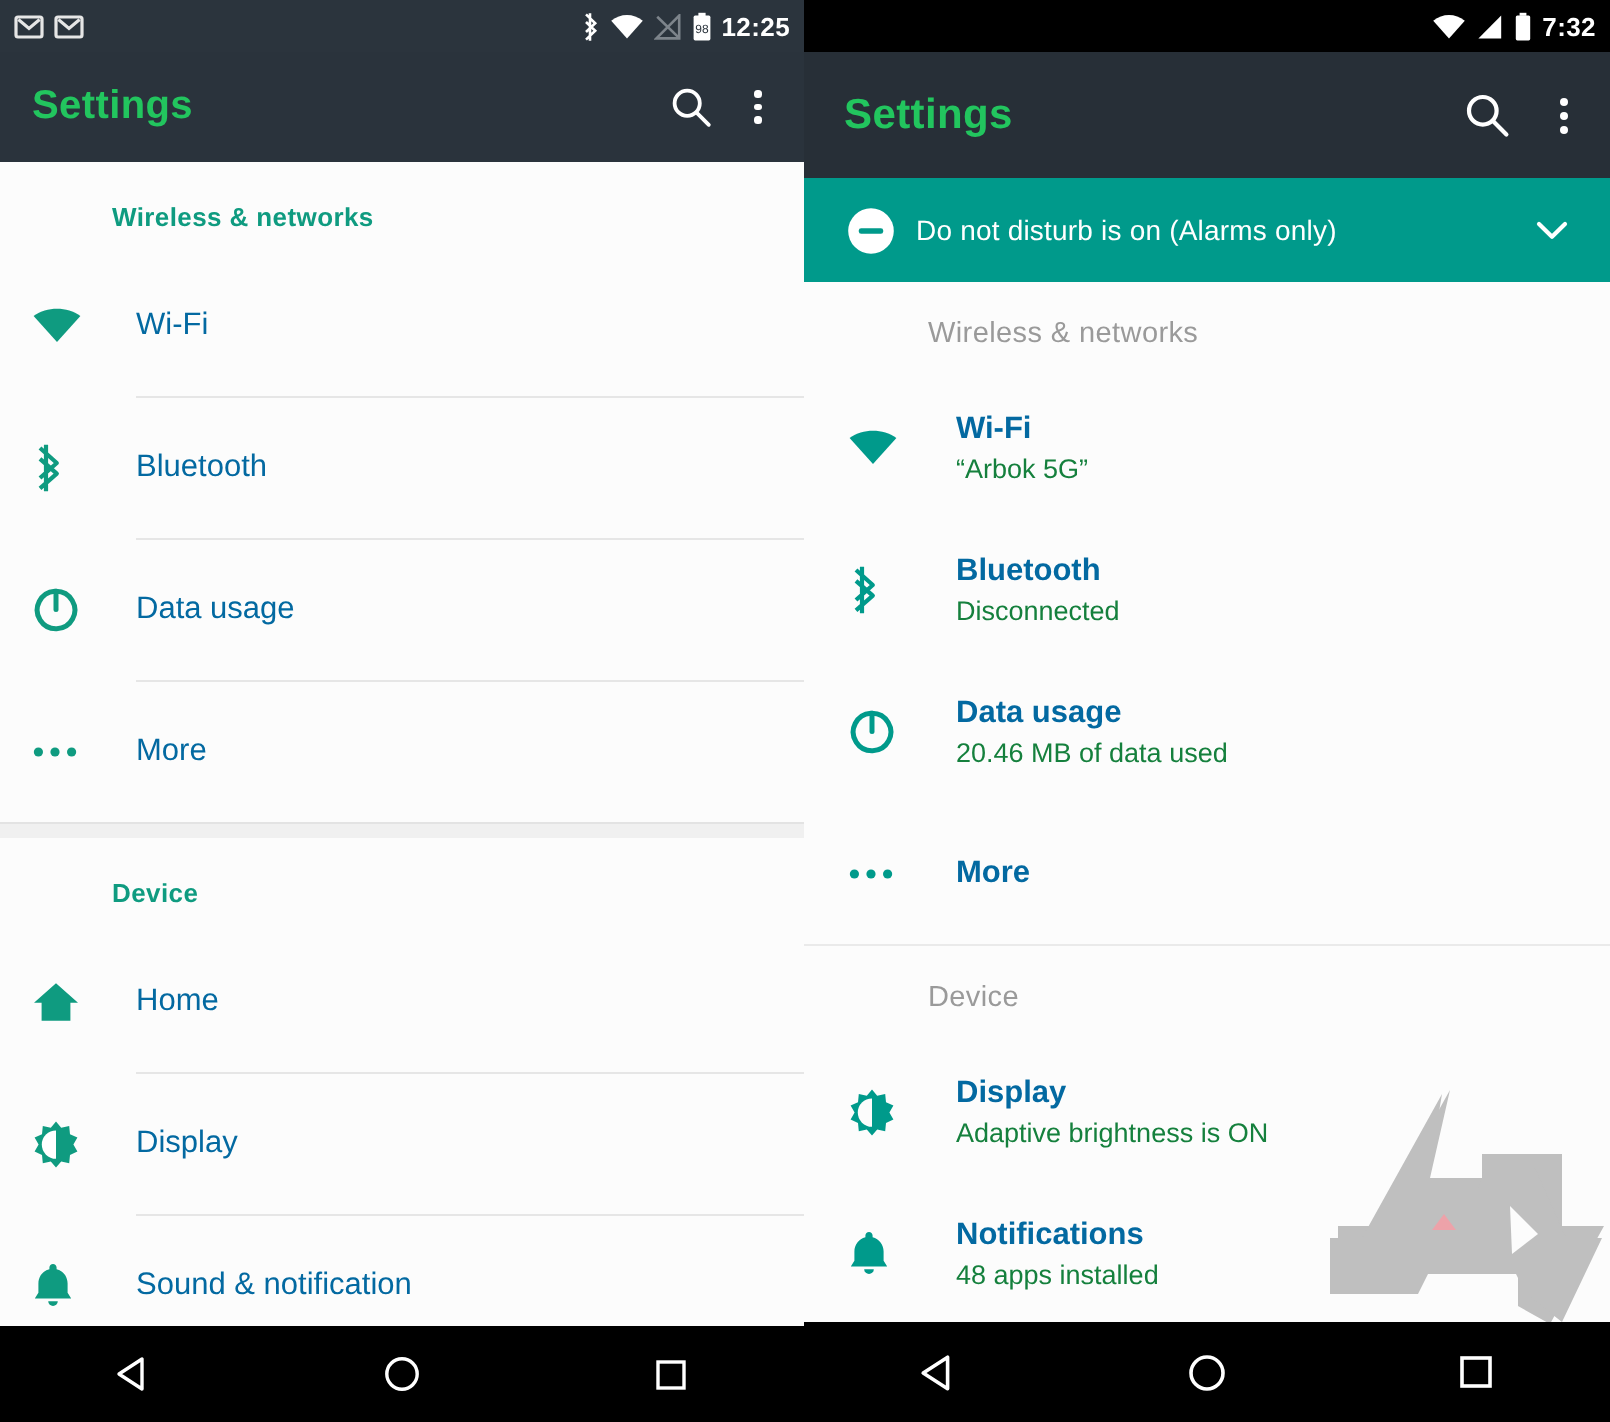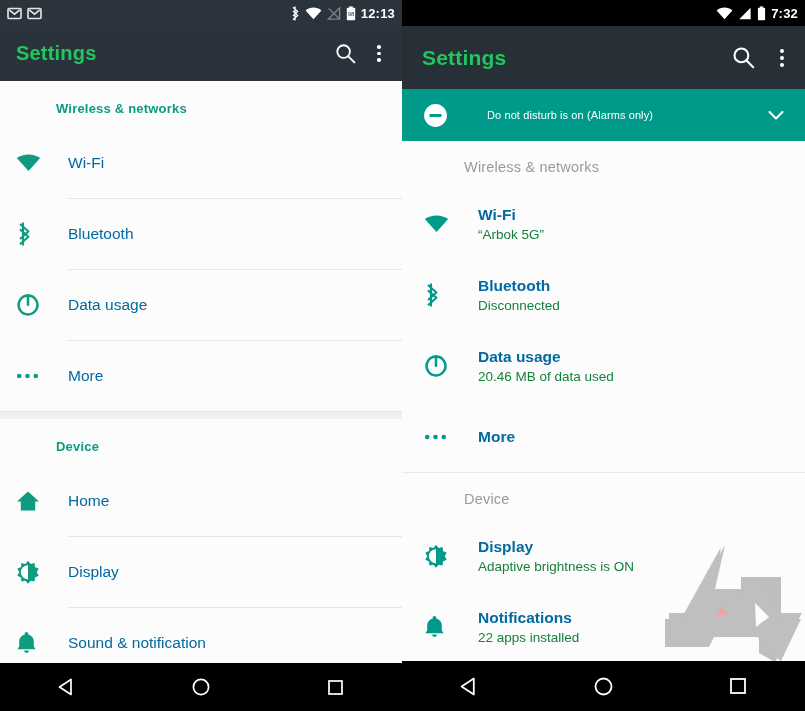--- a/index.html
+++ b/index.html
@@ -39,21 +39,21 @@
   .kebab { width: 18px; height: 22px; display: flex; flex-direction: column;
            align-items: center; justify-content: center; gap: 3px; }
   .kebab i { width: 3.5px; height: 3.5px; border-radius: 50%; background: #fff; display: block; }
   .phone.right .kebab i { width: 4px; height: 4px; }
 
   
   .dnd-banner {
     height: 52px; background: #009a8b; display: flex; align-items: center;
     padding: 0 18px 0 21px; color: #ffffff;
   }
-  .dnd-text { font-size: 11px; margin-left: 39px; letter-spacing: .1px; }
+  .dnd-text { font-size: 14px; margin-left: 10px; letter-spacing: .1px; }
   .dnd-chevron { margin-left: auto; }
 
   
   .list { background: #fcfcfc; }
   .section-head { font-size: 13px; font-weight: bold; letter-spacing: .2px; margin-left: 40px; }
   .phone.left  .section-head { color: #0f9b80; padding: 20px 0 0 16px; height: 47px; }
   .phone.right .section-head { color: #9a9a9a; font-weight: normal; font-size: 14.5px;
                                padding: 18px 0 0 22px; height: 47px; }
 
   .row { display: flex; align-items: center; position: relative; }
@@ -114,21 +114,21 @@
         </svg>
         <svg class="sb-ico" width="14" height="13" viewBox="0 0 14 13">
           <path d="M12.6 0.8 L12.6 12.2 L1.2 12.2 Z" fill="none" stroke="#7d848b" stroke-width="1.3"></path>
           <path d="M1.6 1.4 L12.4 11.8" stroke="#7d848b" stroke-width="1.3"></path>
         </svg>
         <svg class="sb-ico" width="10" height="15" viewBox="0 0 10 15">
           <rect x="3.2" y="0.4" width="3.6" height="1.6" fill="#ffffff"></rect>
           <rect x="0.8" y="1.8" width="8.4" height="12.4" rx="0.8" fill="#ffffff"></rect>
           <text x="5" y="10.3" font-size="6" fill="#2b343d" text-anchor="middle" font-family="Liberation Sans, sans-serif">98</text>
         </svg>
-        <span class="sb-clock">12:13</span>
+        <span class="sb-clock">12:25</span>
       </div>
     </div>
 
     <div class="appbar">
       <span class="appbar-title">Settings</span>
       <div class="appbar-actions">
         <svg width="21" height="21" viewBox="0 0 21 21">
           <circle cx="8.6" cy="8.6" r="6.3" fill="none" stroke="#ffffff" stroke-width="1.9"></circle>
           <path d="M13.3 13.3 L19.4 19.4" stroke="#ffffff" stroke-width="1.9" stroke-linecap="round"></path>
         </svg>
@@ -376,21 +376,21 @@
         <span class="row-icon">
           <svg width="21" height="24" viewBox="0 0 21 24">
             <path d="M10.5 1 C11.5 1 12.3 1.8 12.3 2.8 L12.3 3.6 C15.6 4.4 17.8 7.3 17.8 10.8
                      L17.8 15.4 L19.6 18.2 L1.4 18.2 L3.2 15.4 L3.2 10.8
                      C3.2 7.3 5.4 4.4 8.7 3.6 L8.7 2.8 C8.7 1.8 9.5 1 10.5 1 Z" fill="#009a8b"></path>
             <path d="M8.1 19.6 L12.9 19.6 A2.4 2.4 0 0 1 8.1 19.6 Z" fill="#009a8b"></path>
           </svg>
         </span>
         <div class="row-body">
           <span class="row-title">Notifications</span>
-          <span class="row-sub">22 apps installed</span>
+          <span class="row-sub">48 apps installed</span>
         </div>
       </div>
     </div>
 
     <svg class="watermark" viewBox="0 0 140 125">
       <path d="M62 4 L24 72 L6 72 L6 104 L44 104 L44 96 L96 96 L96 112 L112 121
                L139 72 L118 72 L118 36 L78 36 L78 48 L52 48 Z" fill="#a8a8a8"></path>
       <path d="M58 6 L18 78 L2 78 L2 106 L46 106 L52 94 L94 94 L100 106 L118 120
                L138 78 L120 78 L104 42 L80 42 L76 54 L50 54 Z" fill="#a8a8a8"></path>
       <path d="M92 62 L106 76 L93 86 Z" fill="#fcfcfc"></path>

